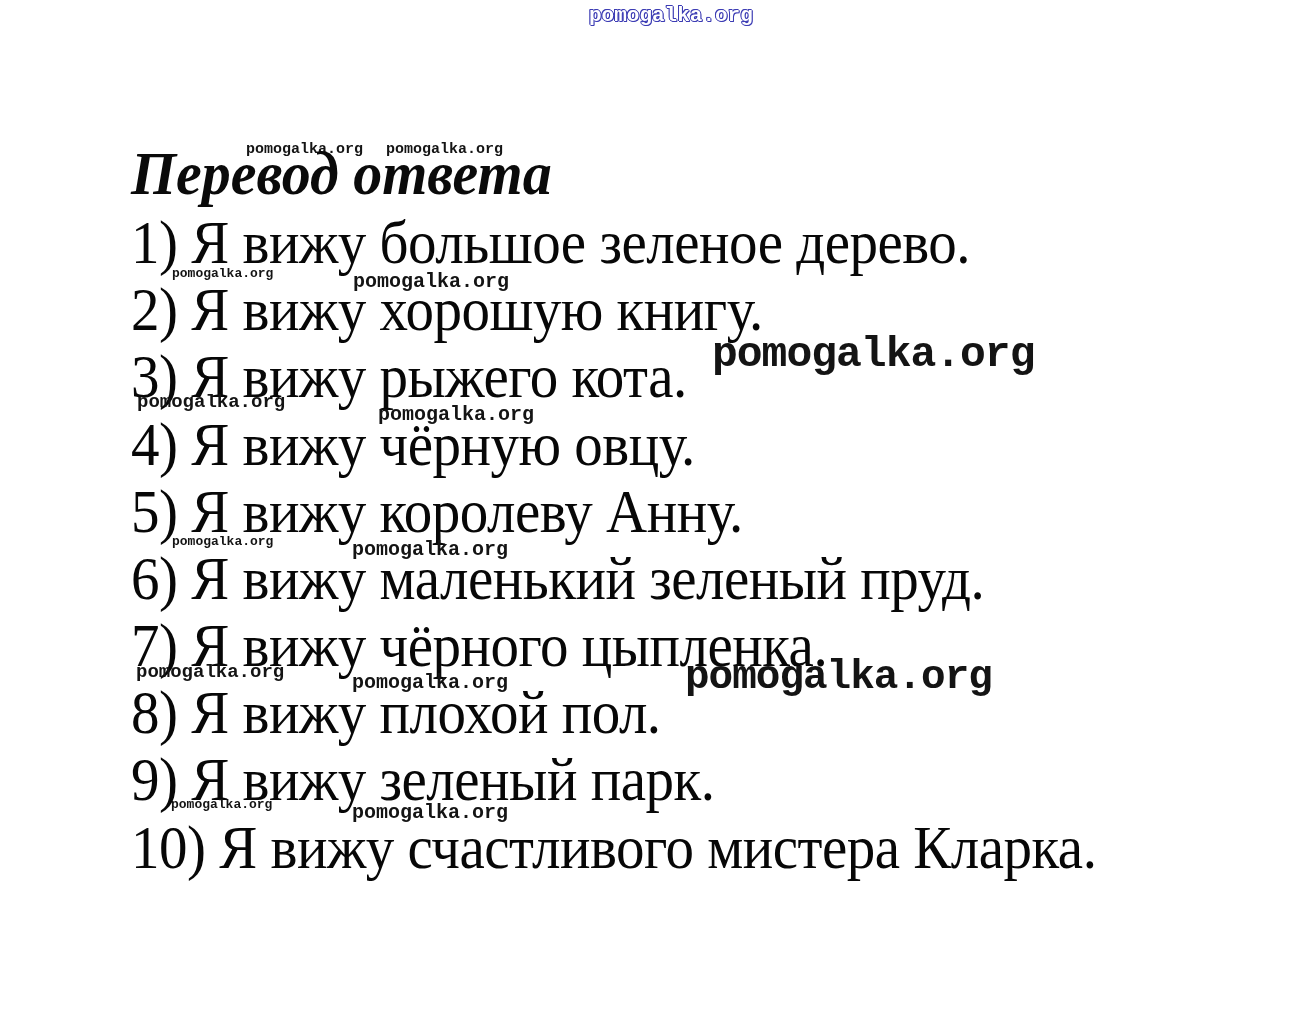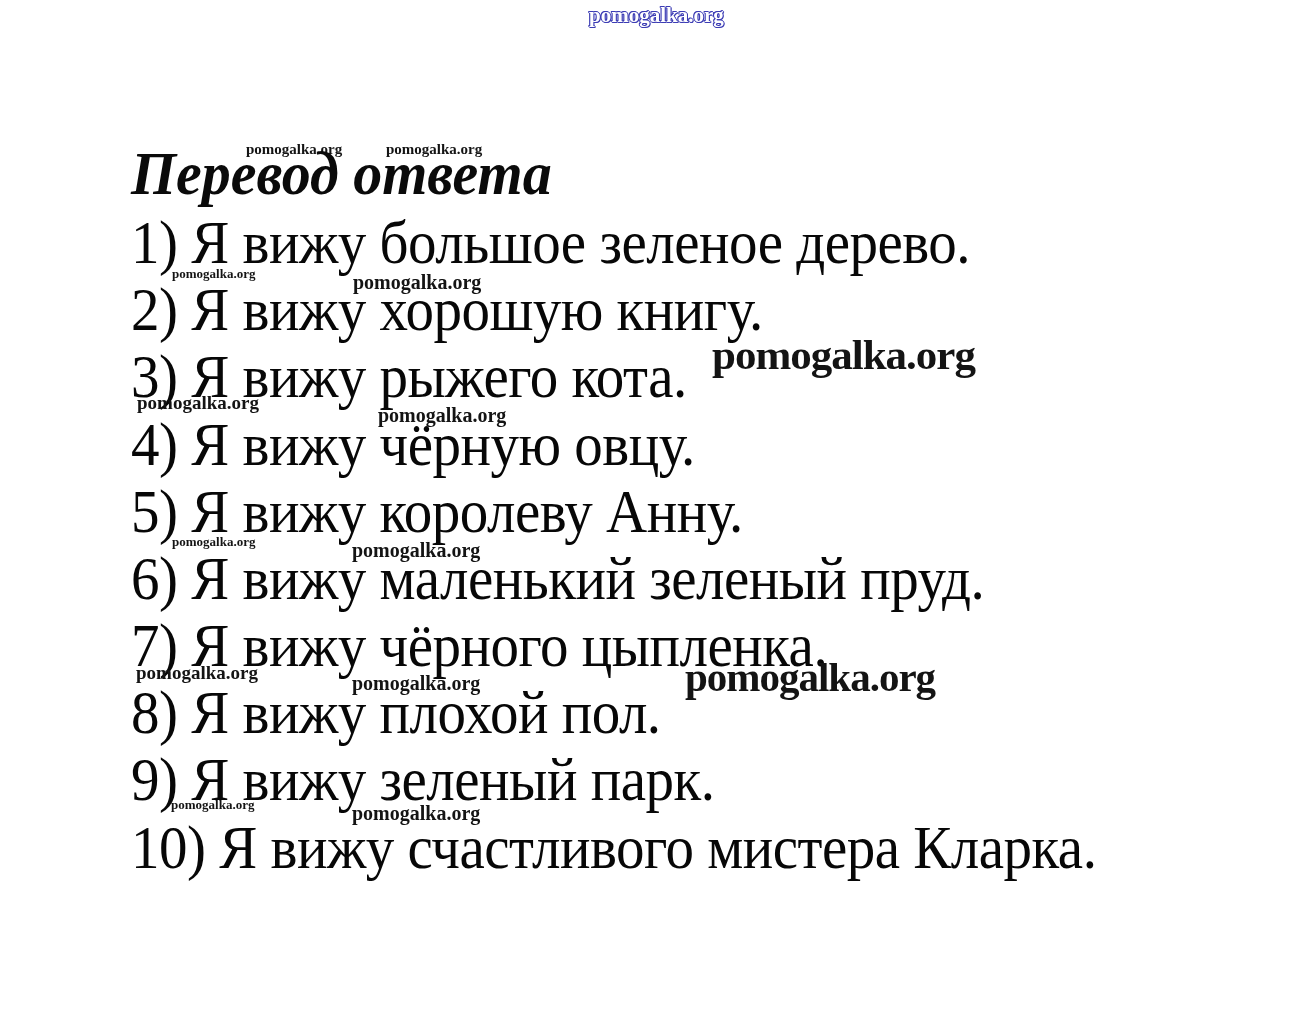--- a/index.html
+++ b/index.html
@@ -50,21 +50,21 @@
   .l3 { top: 409px; }
   .l4 { top: 476px; }
   .l5 { top: 543px; }
   .l6 { top: 610px; }
   .l7 { top: 677px; }
   .l8 { top: 744px; }
   .l9 { top: 812px; }
 
   .wm {
     position: absolute;
-    font-family: Liberation Serif, serif;
+    font-family: Liberation Mono, monospace;
     font-weight: bold;
     color: #141414;
     white-space: nowrap;
     line-height: 1;
   }
   .wm-top {
     left: 589px; top: 5px;
     font-size: 21px;
     font-weight: bold;
     color: #ffffff;

